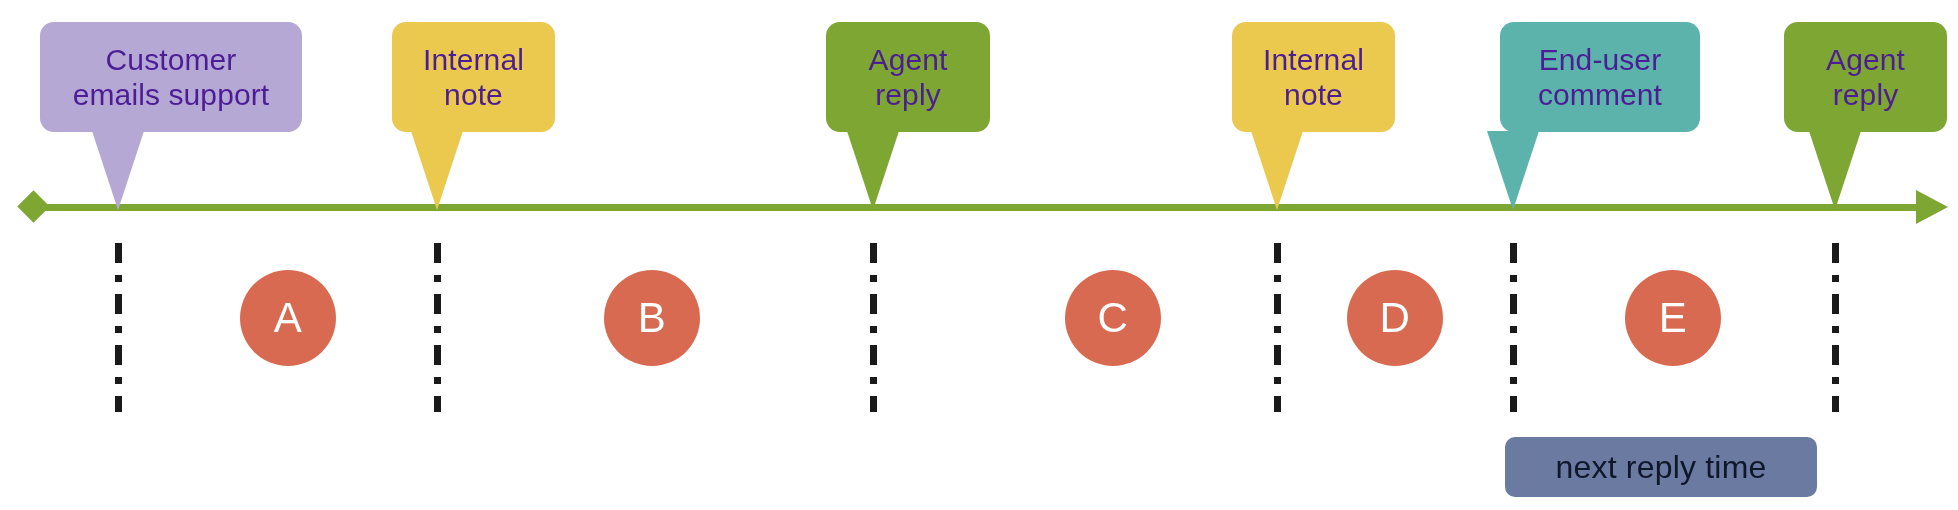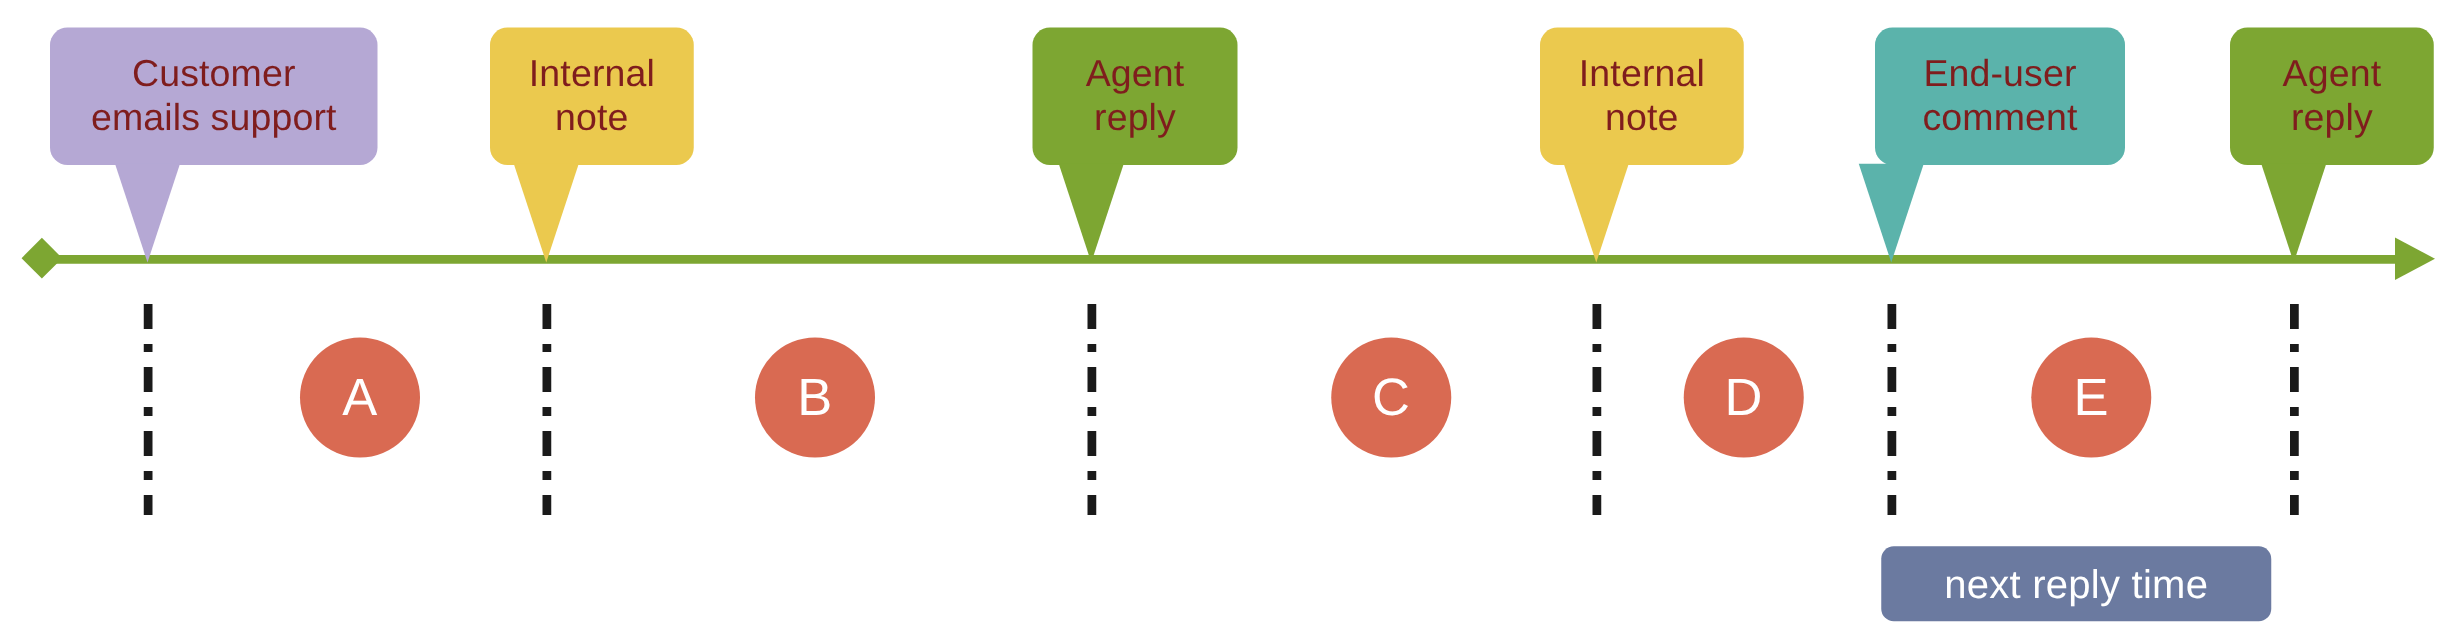--- a/index.html
+++ b/index.html
@@ -36,21 +36,21 @@
     height: 0;
     border-top: 17px solid transparent;
     border-bottom: 17px solid transparent;
   }
 
   
   .callout {
     position: absolute;
     box-sizing: border-box;
     border-radius: 14px;
-    color: #7f1d1d;
+    color: #4c1d95;
     display: flex;
     align-items: center;
     justify-content: center;
     text-align: center;
     font-size: 30px;
     line-height: 1.18;
     letter-spacing: 0.1px;
     padding: 4px 10px;
     white-space: pre-line;
   }
@@ -78,21 +78,21 @@
     justify-content: center;
     font-size: 42px;
     font-weight: 400;
     letter-spacing: 0.5px;
   }
 
   
   .legend-pill {
     position: absolute;
     border-radius: 10px;
-    color: #ffffff;
+    color: #0f172a;
     display: flex;
     align-items: center;
     justify-content: center;
     font-size: 32px;
     letter-spacing: 0.2px;
   }
 </style>
 </head>
 <body>
 

